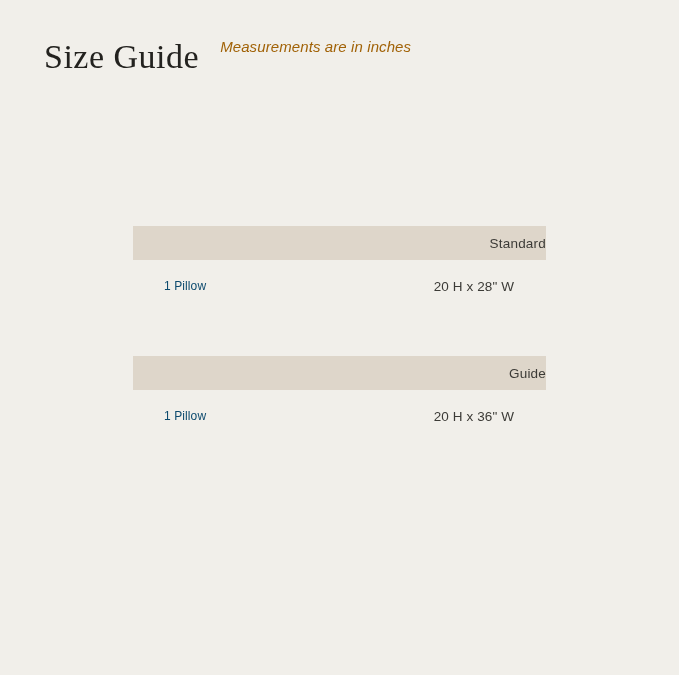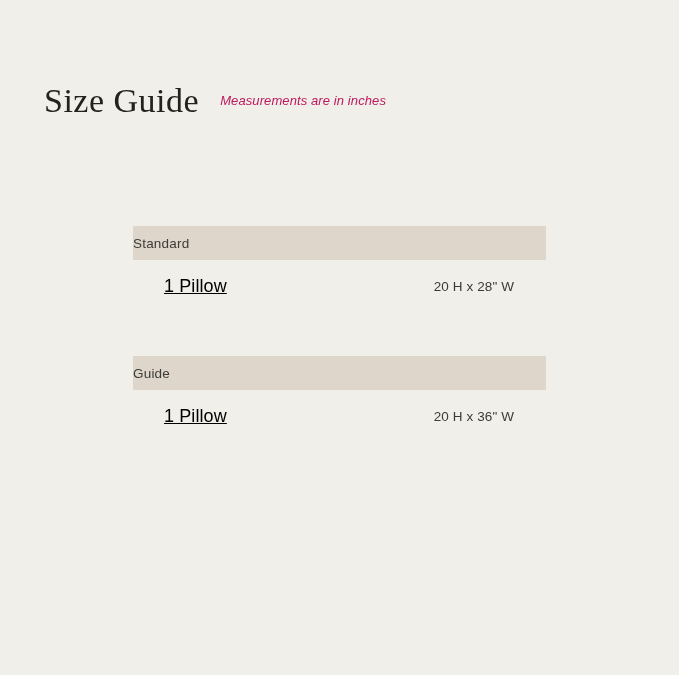--- a/index.html
+++ b/index.html
@@ -18,37 +18,36 @@
     position: relative;
     width: 679px;
     height: 675px;
     box-sizing: border-box;
   }
   .header {
     position: absolute;
     left: 44px;
     top: 38px;
     display: flex;
-    align-items: center;
-    margin-top: 44px;
+    align-items: flex-start;
   }
   .title {
     font-family: "Liberation Serif", serif;
     font-size: 34px;
     font-weight: 400;
     letter-spacing: 0.5px;
     color: #23221f;
     line-height: 1.1;
     margin: 0;
   }
   .subtitle {
     font-family: "Liberation Sans", sans-serif;
     font-style: italic;
-    font-size: 13px;
-    color: #be185d;
+    font-size: 15px;
+    color: #a16207;
     margin-left: 21px;
     letter-spacing: 0.1px;
     white-space: nowrap;
   }
   .tables {
     position: absolute;
     left: 133px;
     top: 226px;
     width: 413px;
   }
@@ -57,39 +56,38 @@
     margin-bottom: 44px;
   }
   .size-table:last-child {
     margin-bottom: 0;
   }
   .table-head {
     background: #ded6ca;
     height: 34px;
     display: flex;
     align-items: center;
-    justify-content: flex-start;
+    justify-content: flex-end;
   }
   .table-head-label {
     font-size: 13.5px;
     color: #3c3b37;
     letter-spacing: 0.2px;
   }
   .table-row {
     display: flex;
     align-items: center;
     height: 52px;
     padding: 0 0 0 31px;
     box-sizing: border-box;
   }
   .row-label {
-    font-size: 18px;
-    color: #000000;
+    font-size: 12px;
+    color: #0c4a6e;
     letter-spacing: 0.1px;
-    text-decoration: underline;
   }
   .row-value {
     font-size: 13.5px;
     color: #3c3b37;
     letter-spacing: 0.1px;
     margin-left: auto;
     margin-right: 32px;
   }
 </style>
 </head>

